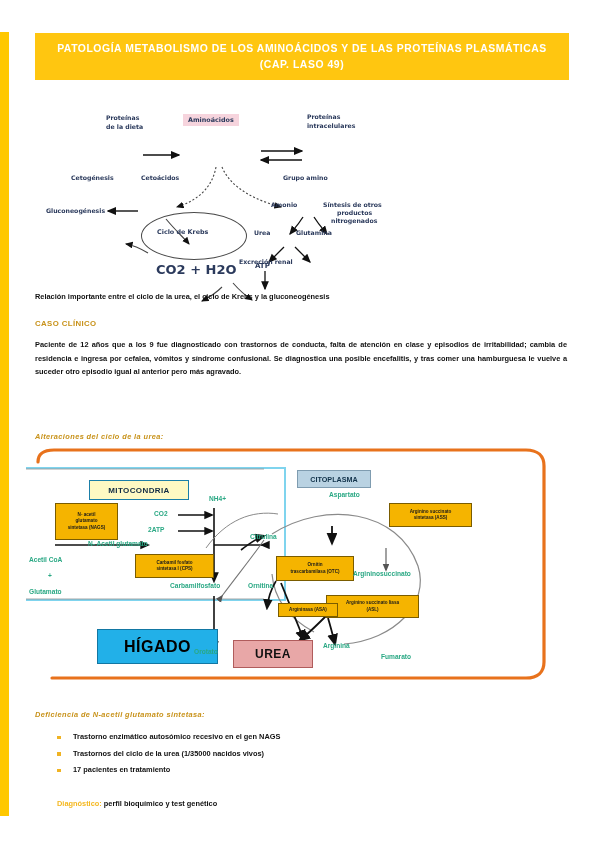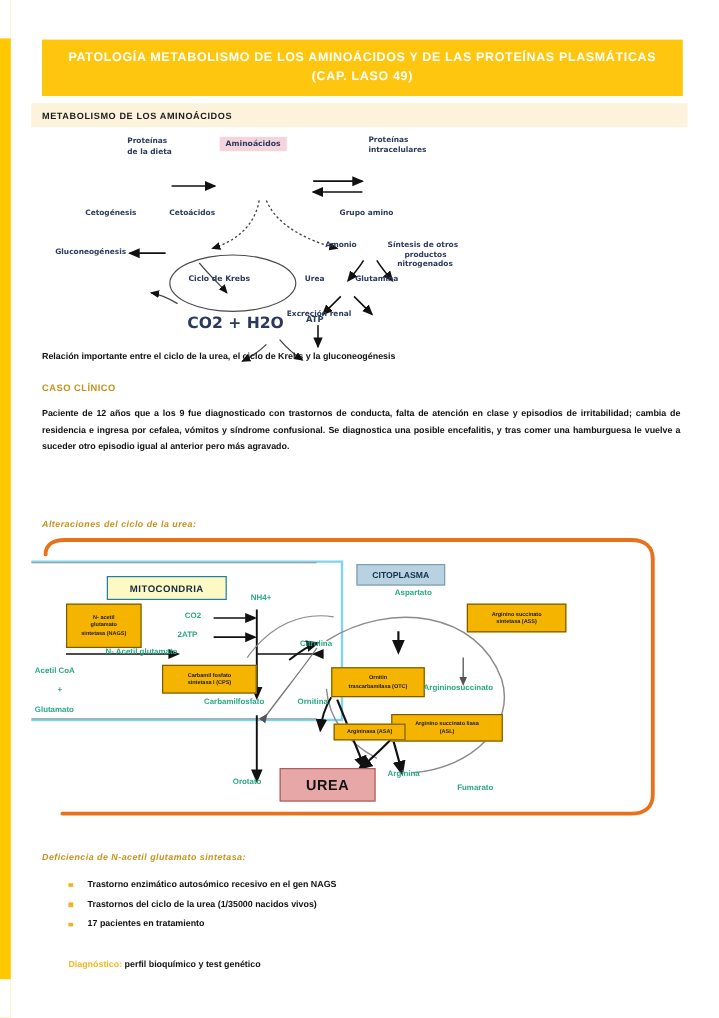--- a/index.html
+++ b/index.html
@@ -86,21 +86,20 @@
 
   <div class="left-strip"></div>
   <div class="left-strip-white"></div>
   <div class="left-strip-white2"></div>
 
   <div class="title-band">
     <div class="l1">PATOLOGÍA METABOLISMO DE LOS AMINOÁCIDOS Y DE LAS PROTEÍNAS PLASMÁTICAS</div>
     <div class="l2">(CAP. LASO 49)</div>
   </div>
 
-  <div class="section-band">METABOLISMO DE LOS AMINOÁCIDOS</div>
 
   <div class="diag1">
     <svg class="svgwrap" viewBox="0 0 547 172" width="547" height="172">
       <defs>
         <marker id="ah" markerWidth="7" markerHeight="7" refX="6" refY="3" orient="auto">
           <path d="M0,0 L7,3 L0,6 z" fill="#111"></path>
         </marker>
       </defs>
 
       <line x1="117" y1="14" x2="153" y2="14" stroke="#111" stroke-width="1.4" marker-end="url(#ah)"></line>
@@ -211,20 +210,21 @@
 
       <path d="M300,168 C290,178 282,186 274,192" fill="none" stroke="#111" stroke-width="1.8" marker-end="url(#bk)"></path>
       <path d="M302,170 C305,180 307,188 309,196" fill="none" stroke="#111" stroke-width="1.8" marker-end="url(#bk)"></path>
 
       <path d="M255,135 C262,152 270,172 278,192" fill="none" stroke="#111" stroke-width="1.8" marker-end="url(#bk)"></path>
       <path d="M250,133 C244,143 242,150 241,160" fill="none" stroke="#111" stroke-width="1.6" marker-end="url(#bk)"></path>
     </svg>
 
     <div class="mito">MITOCONDRIA</div>
     <div class="cito">CITOPLASMA</div>
+    <div class="higado">HÍGADO</div>
     <div class="urea">UREA</div>
 
     <div class="obox" style="left:29px;top:55px;width:63px;height:37px;flex-direction:column;">
       <span>N- acetil</span>
       <span>glutamato</span>
       <span>sintetasa (NAGS)</span>
     </div>
 
     <div class="obox" style="left:109px;top:106px;width:79px;height:24px;flex-direction:column;">
       <span>Carbamil fosfato</span>

